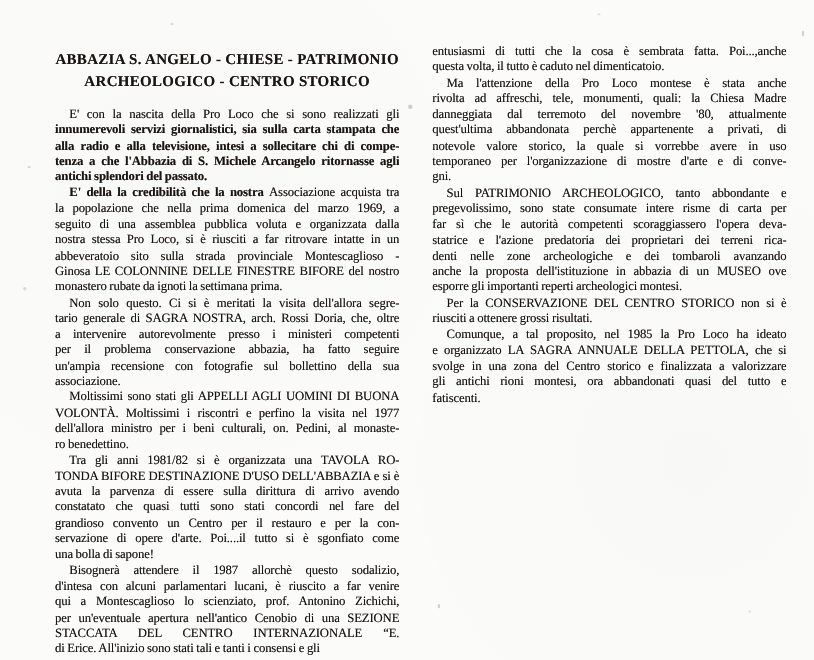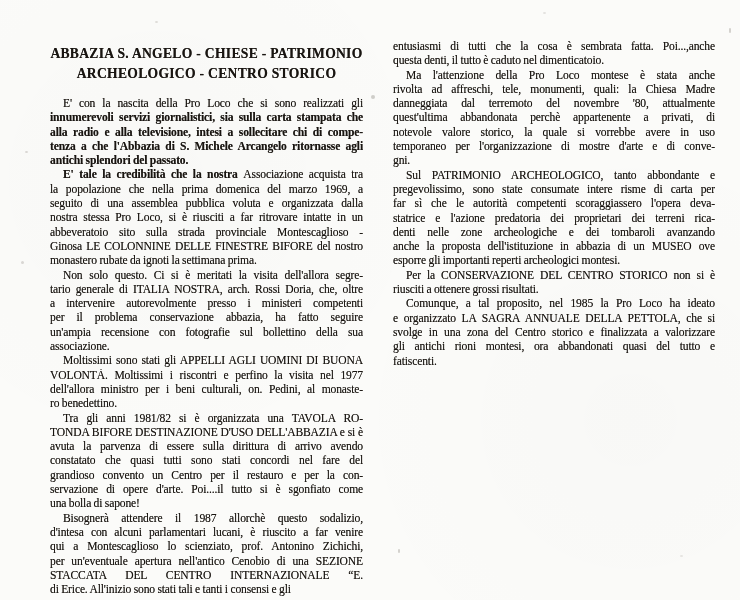--- a/index.html
+++ b/index.html
@@ -61,31 +61,31 @@
     </div>
     <div id="left-paras">
         <div class="para">
           <div class="line indent"><span>E' con la nascita della Pro Loco che si sono realizzati gli</span></div>
           <div class="line"><span class="b">innumerevoli servizi giornalistici, sia sulla carta stampata che</span></div>
           <div class="line"><span class="b">alla radio e alla televisione, intesi a sollecitare chi di compe-</span></div>
           <div class="line"><span class="b">tenza a che l'Abbazia di S. Michele Arcangelo ritornasse agli</span></div>
           <div class="line last"><span class="b">antichi splendori del passato.</span></div>
         </div>
         <div class="para">
-          <div class="line indent"><span class="b">E' tale la credibilità che la nostra </span><span>Associazione acquista tra</span></div>
+          <div class="line indent"><span class="b">E' della la credibilità che la nostra </span><span>Associazione acquista tra</span></div>
           <div class="line"><span>la popolazione che nella prima domenica del marzo 1969, a</span></div>
           <div class="line"><span>seguito di una assemblea pubblica voluta e organizzata dalla</span></div>
           <div class="line"><span>nostra stessa Pro Loco, si è riusciti a far ritrovare intatte in un</span></div>
           <div class="line"><span>abbeveratoio sito sulla strada provinciale Montescaglioso -</span></div>
           <div class="line"><span>Ginosa LE COLONNINE DELLE FINESTRE BIFORE del nostro</span></div>
           <div class="line last"><span>monastero rubate da ignoti la settimana prima.</span></div>
         </div>
         <div class="para">
           <div class="line indent"><span>Non solo questo. Ci si è meritati la visita dell'allora segre-</span></div>
-          <div class="line"><span>tario generale di ITALIA NOSTRA, arch. Rossi Doria, che, oltre</span></div>
+          <div class="line"><span>tario generale di SAGRA NOSTRA, arch. Rossi Doria, che, oltre</span></div>
           <div class="line"><span>a intervenire autorevolmente presso i ministeri competenti</span></div>
           <div class="line"><span>per il problema conservazione abbazia, ha fatto seguire</span></div>
           <div class="line"><span>un'ampia recensione con fotografie sul bollettino della sua</span></div>
           <div class="line last"><span>associazione.</span></div>
         </div>
         <div class="para">
           <div class="line indent"><span>Moltissimi sono stati gli APPELLI AGLI UOMINI DI BUONA</span></div>
           <div class="line"><span>VOLONTÀ. Moltissimi i riscontri e perfino la visita nel 1977</span></div>
           <div class="line"><span>dell'allora ministro per i beni culturali, on. Pedini, al monaste-</span></div>
           <div class="line last"><span>ro benedettino.</span></div>
@@ -106,21 +106,21 @@
           <div class="line"><span>per un'eventuale apertura nell'antico Cenobio di una SEZIONE</span></div>
           <div class="line"><span>STACCATA DEL CENTRO INTERNAZIONALE “E. MAJORANA”</span></div>
           <div class="line last"><span>di Erice. All'inizio sono stati tali e tanti i consensi e gli</span></div>
         </div>
       </div>
   </div>
   <div class="col" id="col-right">
     <div id="right-paras">
         <div class="para">
           <div class="line"><span>entusiasmi di tutti che la cosa è sembrata fatta. Poi...,anche</span></div>
-          <div class="line last"><span>questa denti, il tutto è caduto nel dimenticatoio.</span></div>
+          <div class="line last"><span>questa volta, il tutto è caduto nel dimenticatoio.</span></div>
         </div>
         <div class="para">
           <div class="line indent"><span>Ma l'attenzione della Pro Loco montese è stata anche</span></div>
           <div class="line"><span>rivolta ad affreschi, tele, monumenti, quali: la Chiesa Madre</span></div>
           <div class="line"><span>danneggiata dal terremoto del novembre '80, attualmente</span></div>
           <div class="line"><span>quest'ultima abbandonata perchè appartenente a privati, di</span></div>
           <div class="line"><span>notevole valore storico, la quale si vorrebbe avere in uso</span></div>
           <div class="line"><span>temporaneo per l'organizzazione di mostre d'arte e di conve-</span></div>
           <div class="line last"><span>gni.</span></div>
         </div>

